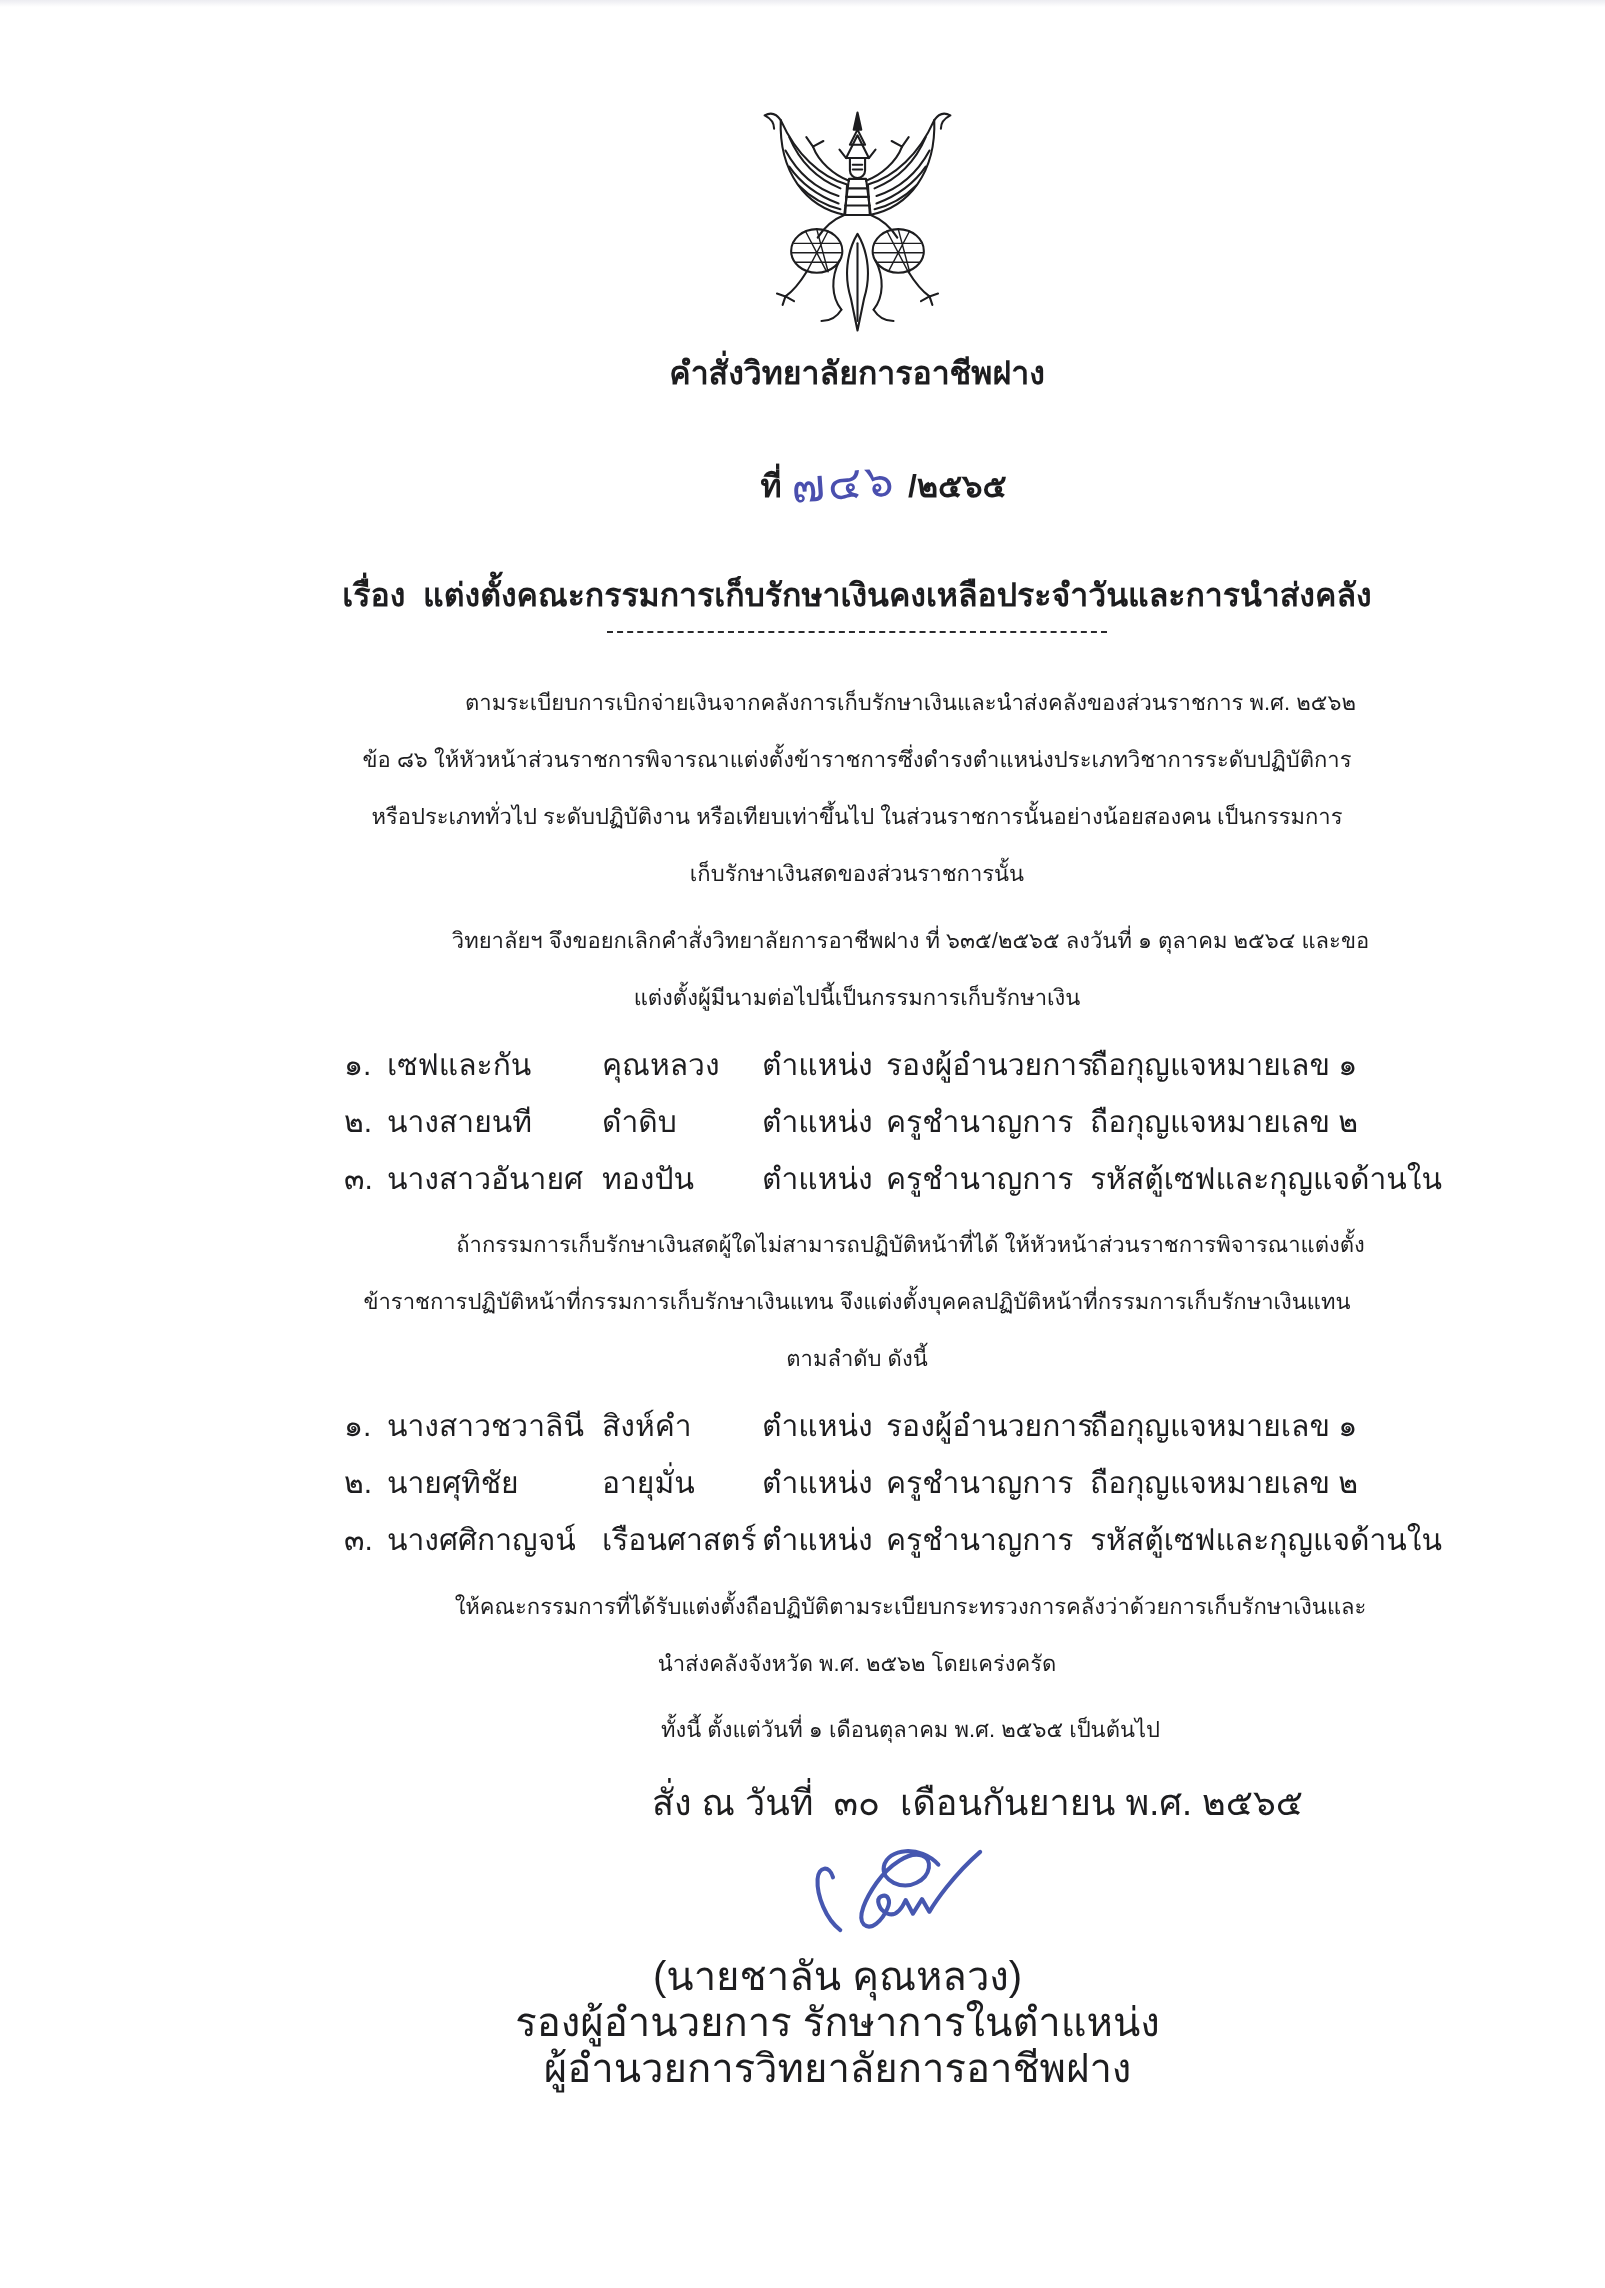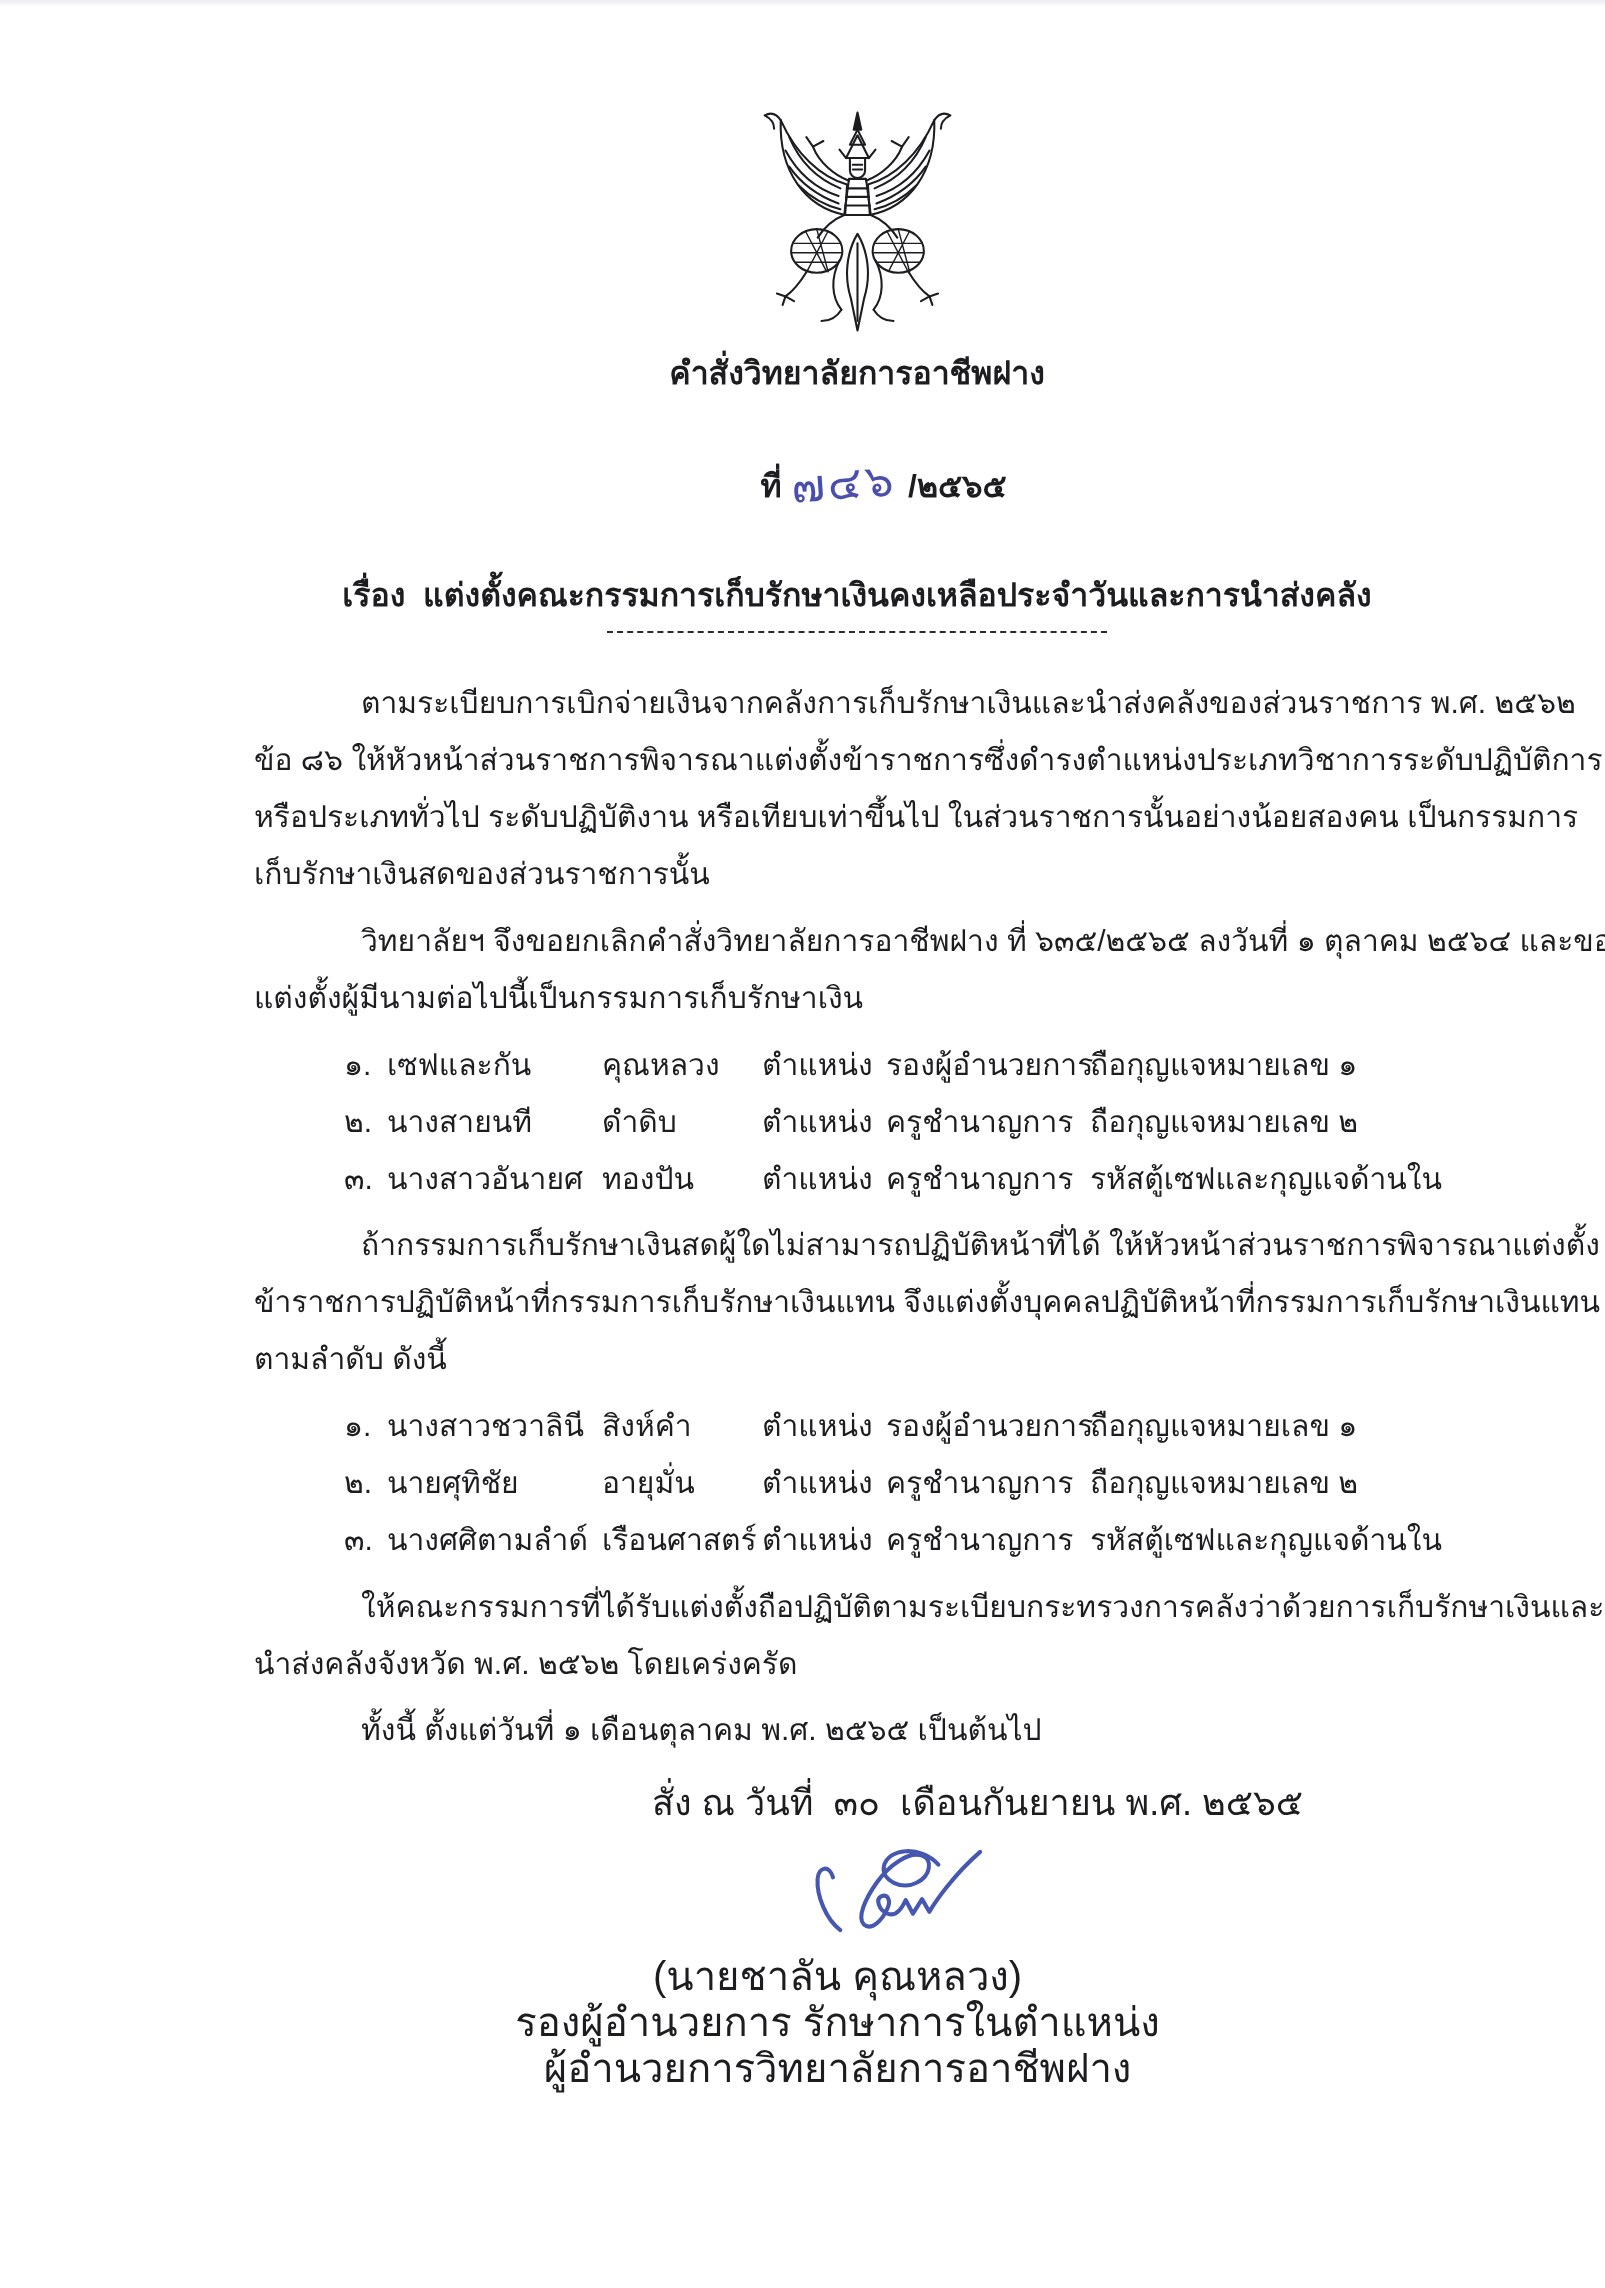--- a/index.html
+++ b/index.html
@@ -34,21 +34,21 @@
     transform:rotate(-4deg);
     margin:0 11.6px 0 9.7px;
     letter-spacing:2.9px;
     position:relative;top:1.9px;
   }
   .divider{
     width:500px;height:0;margin:11.6px auto 0;
     border-top:2.9px dashed #2a2a2c;
   }
   
-  .para{margin:9.7px 0 0 0;font-size:30px;line-height:57px;}
+  .para{margin:9.7px 0 0 0;font-size:22px;line-height:57px;text-align:center;}
   .para.first{margin-top:41px;}
   .para .line{white-space:pre;}
   .para .line.indent{text-indent:107px;}
   
   .roster{margin:9.7px 0 0 0;padding-left:90px;font-size:30px;line-height:57px;}
   .roster-row{display:flex;}
   .roster-row span{white-space:pre;flex:0 0 auto;}
   .c-no{width:43px;}
   .c-name{width:215px;}
   .c-surname{width:160px;}
@@ -187,21 +187,21 @@
       <div class="roster-row">
         <span class="c-no">๒.</span>
         <span class="c-name">นายศุทิชัย</span>
         <span class="c-surname">อายุมั่น</span>
         <span class="c-poslabel">ตำแหน่ง</span>
         <span class="c-position">ครูชำนาญการ</span>
         <span class="c-duty">ถือกุญแจหมายเลข ๒</span>
       </div>
       <div class="roster-row">
         <span class="c-no">๓.</span>
-        <span class="c-name">นางศศิตามลำด์</span>
+        <span class="c-name">นางศศิกาญจน์</span>
         <span class="c-surname">เรือนศาสตร์</span>
         <span class="c-poslabel">ตำแหน่ง</span>
         <span class="c-position">ครูชำนาญการ</span>
         <span class="c-duty">รหัสตู้เซฟและกุญแจด้านใน</span>
       </div>
     </div>
 
     <div class="para">
       <div class="line indent">ให้คณะกรรมการที่ได้รับแต่งตั้งถือปฏิบัติตามระเบียบกระทรวงการคลังว่าด้วยการเก็บรักษาเงินและ</div>
       <div class="line">นำส่งคลังจังหวัด พ.ศ. ๒๕๖๒ โดยเคร่งครัด</div>

